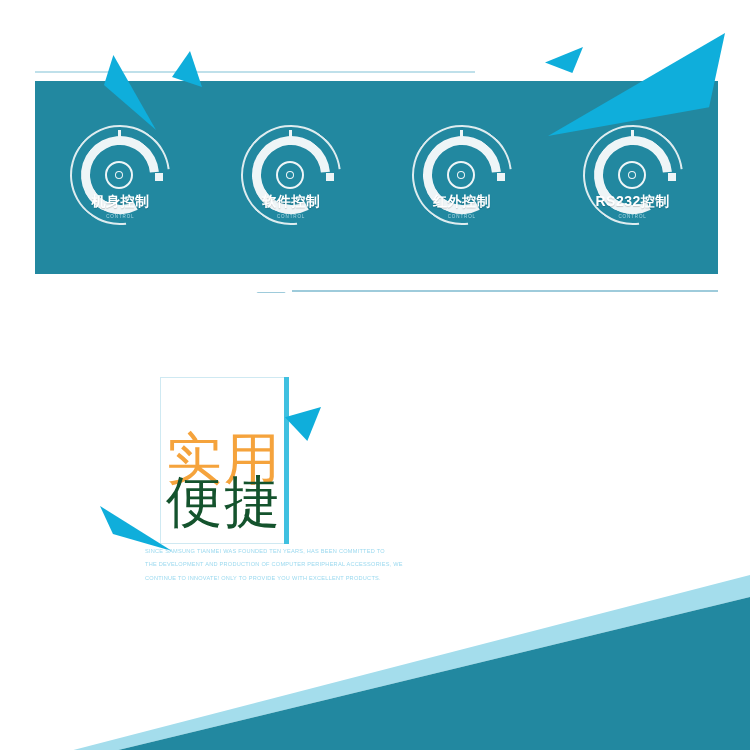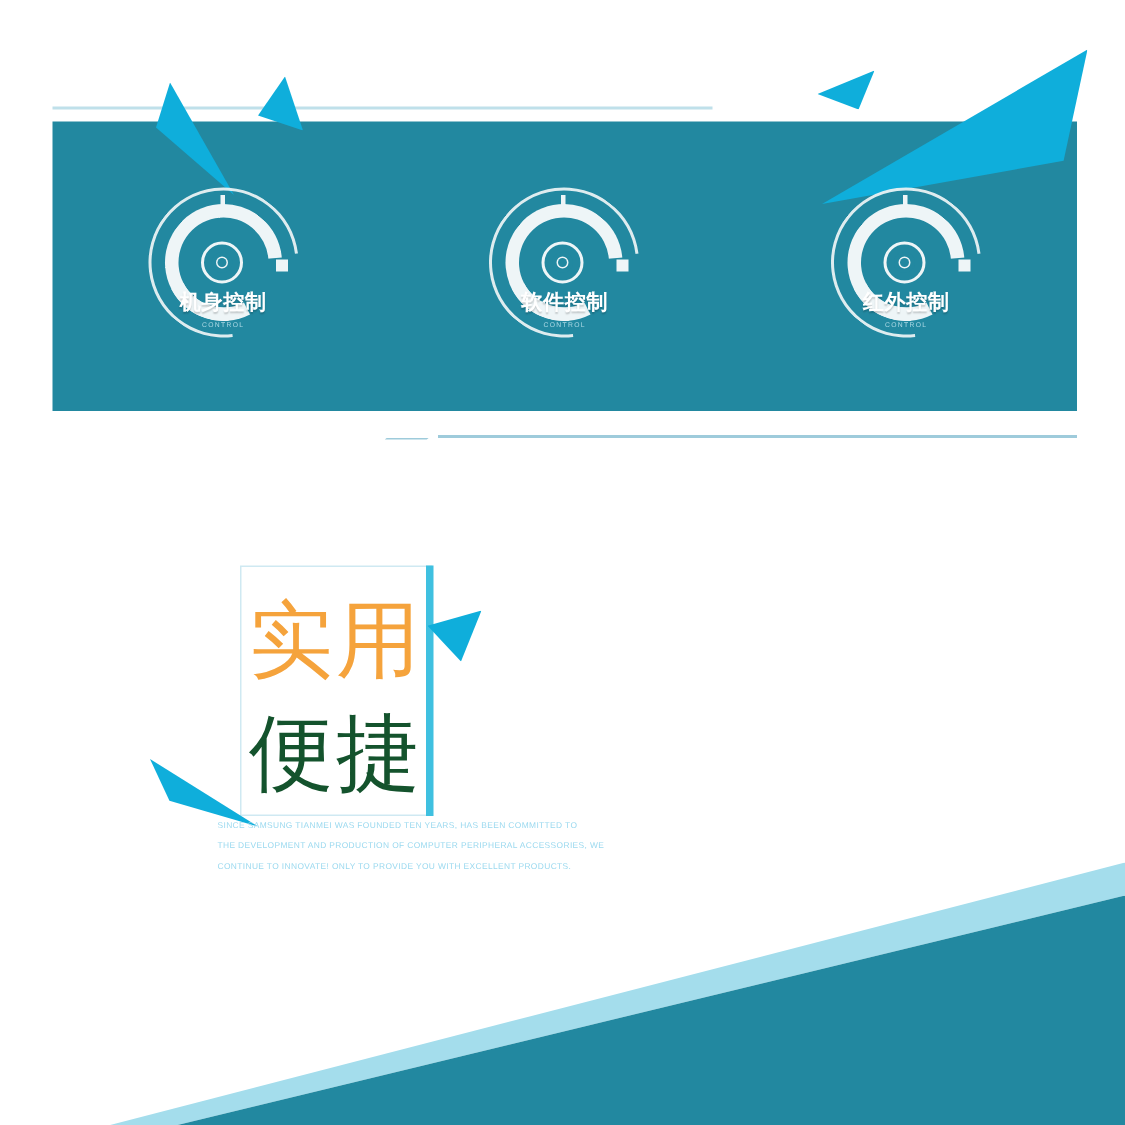--- a/index.html
+++ b/index.html
@@ -210,21 +210,21 @@
     position: absolute;
     left: 165px;
     width: 118px;
     text-align: center;
     font-size: 56px;
     font-weight: normal;
     line-height: 1;
     letter-spacing: 2px;
     white-space: nowrap;
   }
-  .slogan-1 { top: 380px; color: #f5a33c; }
+  .slogan-1 { top: 412px; color: #f5a33c; }
   .slogan-2 { top: 455px; color: #14532d; }
 
   .tri-e { left: 285px; top: 388px; width: 36px; height: 34px;
            clip-path: polygon(100% 0%, 62% 100%, 0% 30%); }
   .tri-f { left: 100px; top: 487px; width: 72px; height: 45px;
            clip-path: polygon(0% 0%, 100% 100%, 18% 62%); }
 
   .blurb {
     position: absolute;
     left: 145px;
@@ -303,20 +303,32 @@
       <div class="tick tick-top"></div>
       <div class="tick tick-right"></div>
       <div class="target"></div>
       <div class="target-dot"></div>
       <div class="target-core"></div>
       <div class="gauge-label">红外控制</div>
       <div class="gauge-sub">CONTROL</div>
     </div>
 
 
+    <div class="gauge">
+      <div class="ring-outer"></div>
+      <div class="ring-inner"></div>
+      <div class="ring-stub"></div>
+      <div class="tick tick-top"></div>
+      <div class="tick tick-right"></div>
+      <div class="target"></div>
+      <div class="target-dot"></div>
+      <div class="target-core"></div>
+      <div class="gauge-label">RS232控制</div>
+      <div class="gauge-sub">CONTROL</div>
+    </div>
 
   </div>
 
   <div class="bottom-rule-stub"></div>
   <div class="bottom-rule"></div>
 
   <div class="slogan-box"></div>
   <div class="slogan-box-edge"></div>
   <div class="slogan-word slogan-1">实用</div>
   <div class="slogan-word slogan-2">便捷</div>

